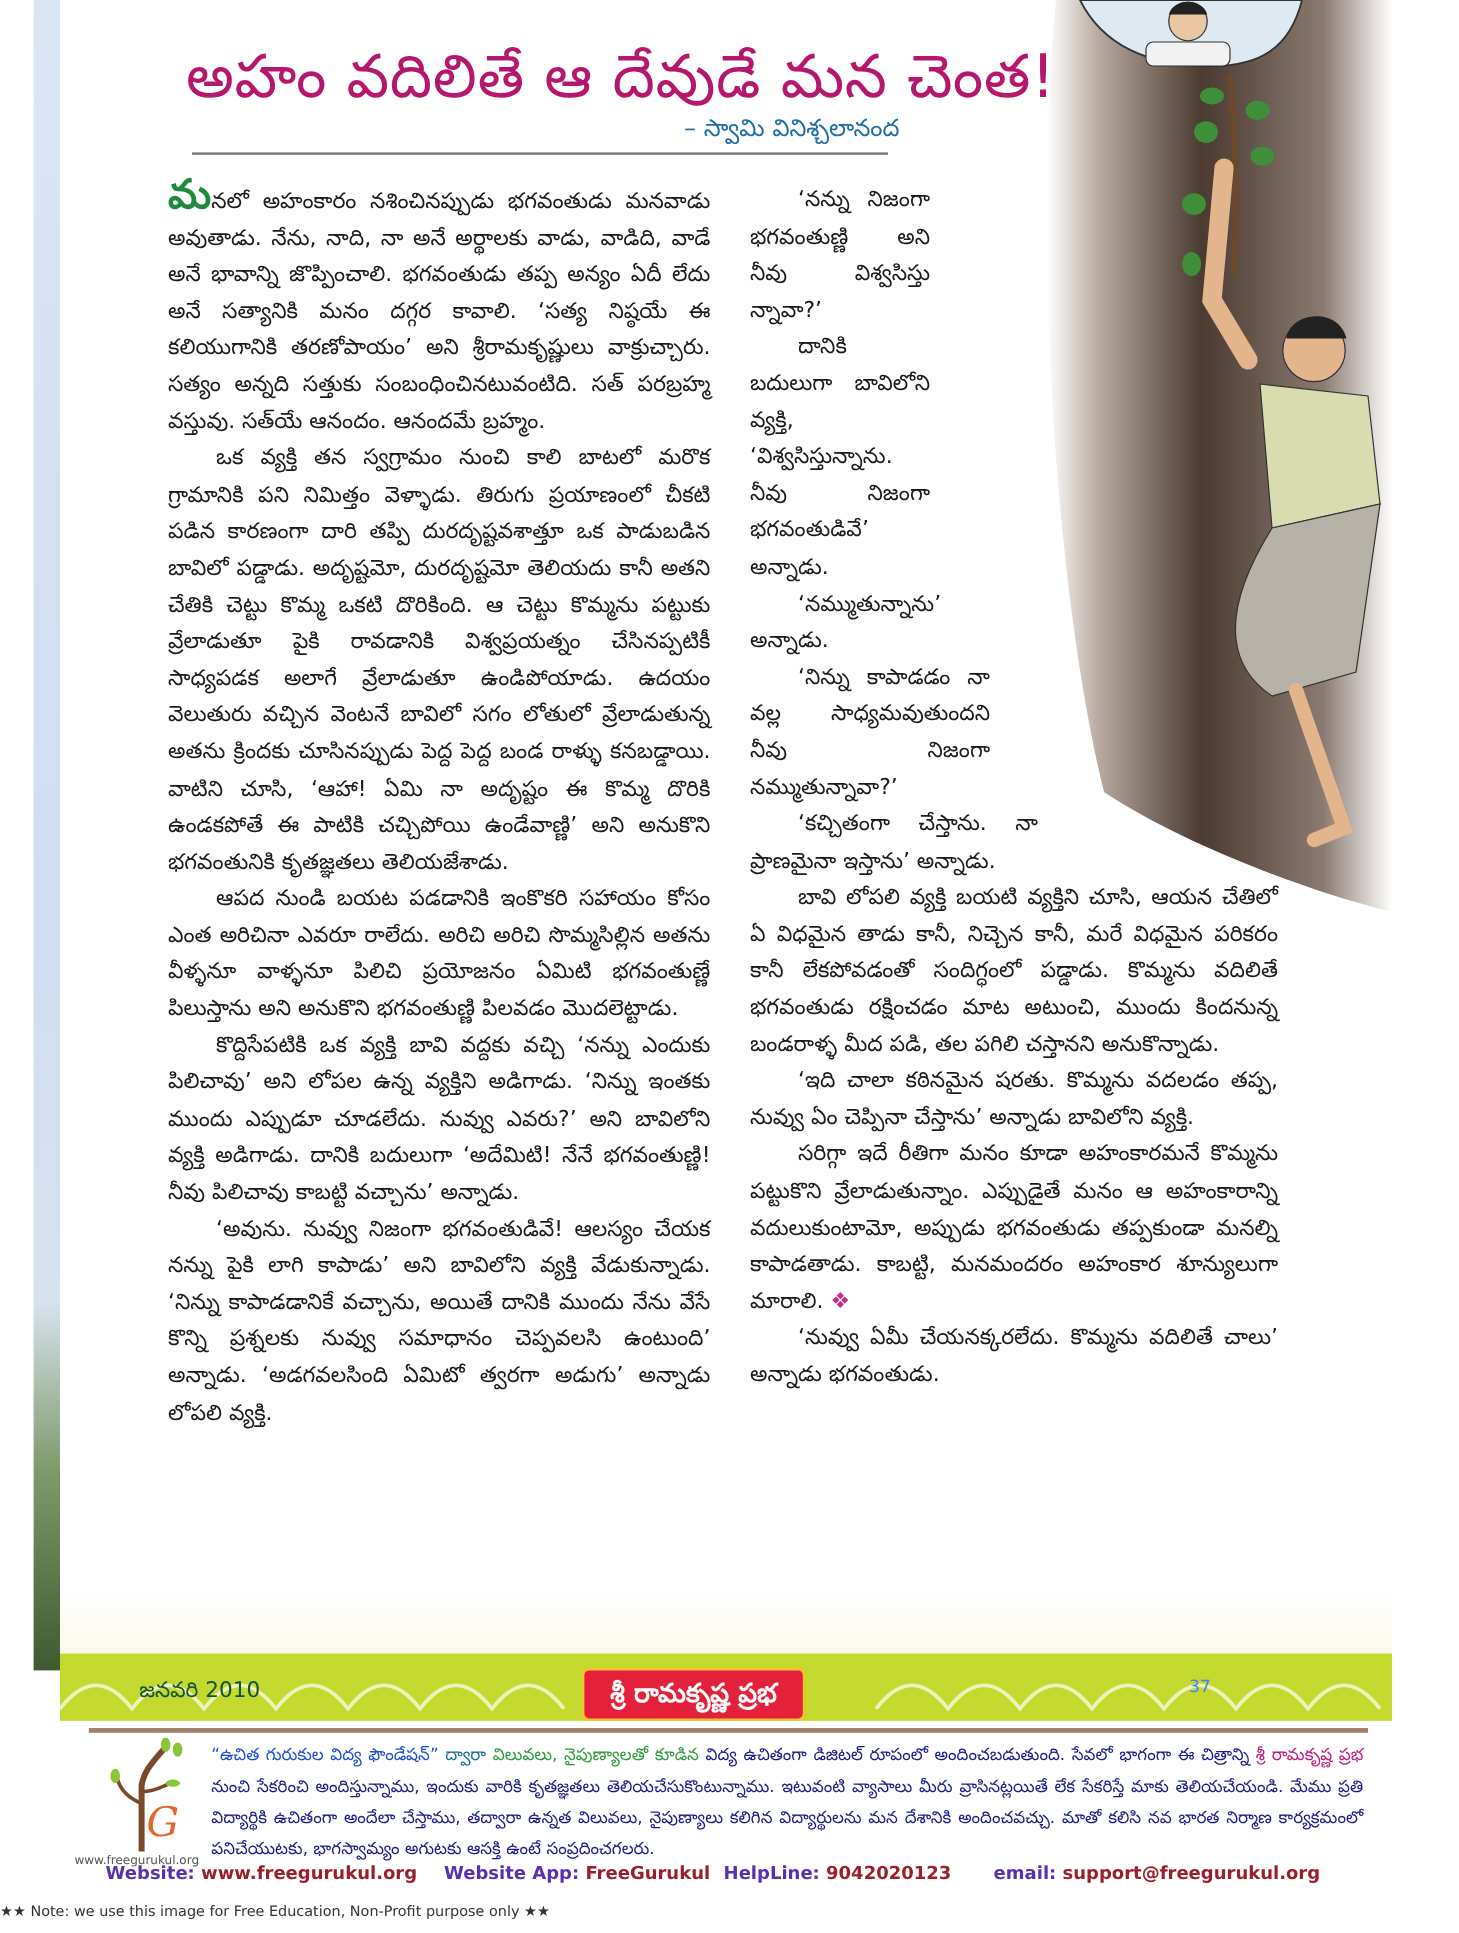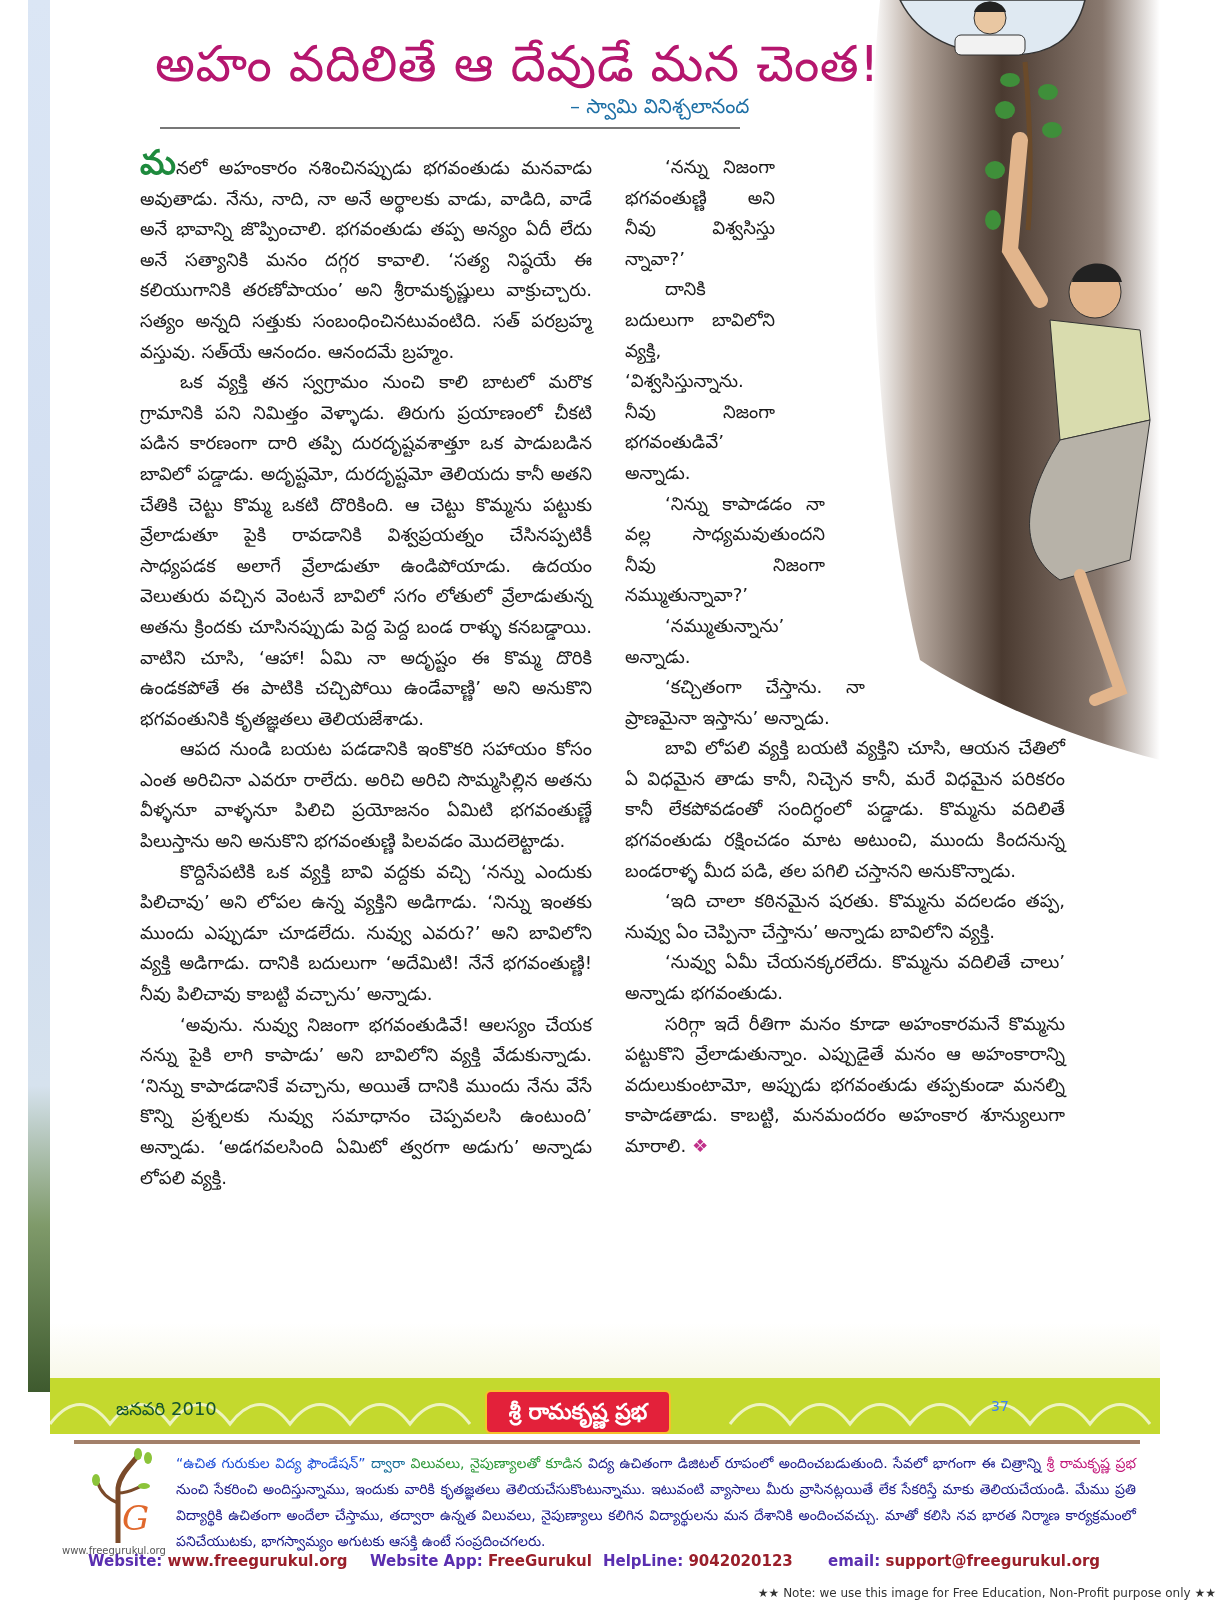--- a/index.html
+++ b/index.html
@@ -76,21 +76,21 @@
   .promo .green { color:#2f9a3a; }
   .promo .brand { color:#c2187a; }
   .contact-row {
     position:absolute; left:88px; top:1552px; width:1000px; height:26px;
     font-size:15px; font-weight:bold; white-space:nowrap;
   }
   .contact-row span.k { color:#5a2fb0; }
   .contact-row span.v { color:#9a1f2a; }
   .contact-item { position:absolute; top:0; }
   .note {
-    position:absolute; left:0; top:1586px; width:1216px; text-align:right;
+    position:absolute; left:0; top:1586px; width:1216px; text-align:left;
     font-size:12px; color:#333;
   }
 </style>
 </head>
 <body>
 
 <div class="side-strip"></div>
 <div class="page"></div>
 
 <h1 class="title" style="margin:0;font-weight:normal;">అహం వదిలితే ఆ దేవుడే మన చెంత!</h1>
@@ -135,27 +135,27 @@
   <p class="noind"><span class="dropcap">మ</span><span>నలో అహంకారం నశించినప్పుడు భగవంతుడు మనవాడు అవుతాడు. నేను, నాది, నా అనే అర్థాలకు వాడు, వాడిది, వాడే అనే భావాన్ని జొప్పించాలి. భగవంతుడు తప్ప అన్యం ఏదీ లేదు అనే సత్యానికి మనం దగ్గర కావాలి. ‘సత్య నిష్ఠయే ఈ కలియుగానికి తరణోపాయం’ అని శ్రీరామకృష్ణులు వాక్రుచ్చారు. సత్యం అన్నది సత్తుకు సంబంధించినటువంటిది. సత్ పరబ్రహ్మ వస్తువు. సత్‌యే ఆనందం. ఆనందమే బ్రహ్మం.</span></p>
   <p>ఒక వ్యక్తి తన స్వగ్రామం నుంచి కాలి బాటలో మరొక గ్రామానికి పని నిమిత్తం వెళ్ళాడు. తిరుగు ప్రయాణంలో చీకటి పడిన కారణంగా దారి తప్పి దురదృష్టవశాత్తూ ఒక పాడుబడిన బావిలో పడ్డాడు. అదృష్టమో, దురదృష్టమో తెలియదు కానీ అతని చేతికి చెట్టు కొమ్మ ఒకటి దొరికింది. ఆ చెట్టు కొమ్మను పట్టుకు వ్రేలాడుతూ పైకి రావడానికి విశ్వప్రయత్నం చేసినప్పటికీ సాధ్యపడక అలాగే వ్రేలాడుతూ ఉండిపోయాడు. ఉదయం వెలుతురు వచ్చిన వెంటనే బావిలో సగం లోతులో వ్రేలాడుతున్న అతను క్రిందకు చూసినప్పుడు పెద్ద పెద్ద బండ రాళ్ళు కనబడ్డాయి. వాటిని చూసి, ‘ఆహా! ఏమి నా అదృష్టం ఈ కొమ్మ దొరికి ఉండకపోతే ఈ పాటికి చచ్చిపోయి ఉండేవాణ్ణి’ అని అనుకొని భగవంతునికి కృతజ్ఞతలు తెలియజేశాడు.</p>
   <p>ఆపద నుండి బయట పడడానికి ఇంకొకరి సహాయం కోసం ఎంత అరిచినా ఎవరూ రాలేదు. అరిచి అరిచి సొమ్మసిల్లిన అతను వీళ్ళనూ వాళ్ళనూ పిలిచి ప్రయోజనం ఏమిటి భగవంతుణ్ణే పిలుస్తాను అని అనుకొని భగవంతుణ్ణి పిలవడం మొదలెట్టాడు.</p>
   <p>కొద్దిసేపటికి ఒక వ్యక్తి బావి వద్దకు వచ్చి ‘నన్ను ఎందుకు పిలిచావు’ అని లోపల ఉన్న వ్యక్తిని అడిగాడు. ‘నిన్ను ఇంతకు ముందు ఎప్పుడూ చూడలేదు. నువ్వు ఎవరు?’ అని బావిలోని వ్యక్తి అడిగాడు. దానికి బదులుగా ‘అదేమిటి! నేనే భగవంతుణ్ణి! నీవు పిలిచావు కాబట్టి వచ్చాను’ అన్నాడు.</p>
   <p>‘అవును. నువ్వు నిజంగా భగవంతుడివే! ఆలస్యం చేయక నన్ను పైకి లాగి కాపాడు’ అని బావిలోని వ్యక్తి వేడుకున్నాడు. ‘నిన్ను కాపాడడానికే వచ్చాను, అయితే దానికి ముందు నేను వేసే కొన్ని ప్రశ్నలకు నువ్వు సమాధానం చెప్పవలసి ఉంటుంది’ అన్నాడు. ‘అడగవలసింది ఏమిటో త్వరగా అడుగు’ అన్నాడు లోపలి వ్యక్తి.</p>
 </div>
 
 <div class="col col2">
   <p class="nar">‘నన్ను నిజంగా భగవంతుణ్ణి అని నీవు విశ్వసిస్తు న్నావా?’</p>
   <p class="nar">దానికి బదులుగా బావిలోని వ్యక్తి, ‘విశ్వసిస్తున్నాను. నీవు నిజంగా భగవంతుడివే’ అన్నాడు.</p>
+  <p class="nar2">‘నమ్ముతున్నాను’ అన్నాడు.</p>
   <p class="nar2">‘నిన్ను కాపాడడం నా వల్ల సాధ్యమవుతుందని నీవు నిజంగా నమ్ముతున్నావా?’</p>
-  <p class="nar2">‘నమ్ముతున్నాను’ అన్నాడు.</p>
   <p class="nar2" style="width:240px">‘కచ్చితంగా చేస్తాను. నా ప్రాణమైనా ఇస్తాను’ అన్నాడు.</p>
   <p>బావి లోపలి వ్యక్తి బయటి వ్యక్తిని చూసి, ఆయన చేతిలో ఏ విధమైన తాడు కానీ, నిచ్చెన కానీ, మరే విధమైన పరికరం కానీ లేకపోవడంతో సందిగ్ధంలో పడ్డాడు. కొమ్మను వదిలితే భగవంతుడు రక్షించడం మాట అటుంచి, ముందు కిందనున్న బండరాళ్ళ మీద పడి, తల పగిలి చస్తానని అనుకొన్నాడు.</p>
   <p>‘ఇది చాలా కఠినమైన షరతు. కొమ్మను వదలడం తప్ప, నువ్వు ఏం చెప్పినా చేస్తాను’ అన్నాడు బావిలోని వ్యక్తి.</p>
+  <p><span>సరిగ్గా ఇదే రీతిగా మనం కూడా అహంకారమనే కొమ్మను పట్టుకొని వ్రేలాడుతున్నాం. ఎప్పుడైతే మనం ఆ అహంకారాన్ని వదులుకుంటామో, అప్పుడు భగవంతుడు తప్పకుండా మనల్ని కాపాడతాడు. కాబట్టి, మనమందరం అహంకార శూన్యులుగా మారాలి.</span> <span class="endmark">❖</span></p>
   <p>‘నువ్వు ఏమీ చేయనక్కరలేదు. కొమ్మను వదిలితే చాలు’ అన్నాడు భగవంతుడు.</p>
-  <p><span>సరిగ్గా ఇదే రీతిగా మనం కూడా అహంకారమనే కొమ్మను పట్టుకొని వ్రేలాడుతున్నాం. ఎప్పుడైతే మనం ఆ అహంకారాన్ని వదులుకుంటామో, అప్పుడు భగవంతుడు తప్పకుండా మనల్ని కాపాడతాడు. కాబట్టి, మనమందరం అహంకార శూన్యులుగా మారాలి.</span> <span class="endmark">❖</span></p>
 </div>
 
 <div class="footer-band">
   <svg width="1110" height="46">
     <g fill="none" stroke="#f4f7d8" stroke-width="3" opacity="0.85">
       <path d="M0 36 C 20 10 40 10 60 36 C 80 10 100 10 120 36 C 140 10 160 10 180 36 C 200 10 220 10 240 36 C 260 10 280 10 300 36 C 320 10 340 10 360 36 C 380 10 400 10 420 36 M680 36 C 700 10 720 10 740 36 C 760 10 780 10 800 36 C 820 10 840 10 860 36 C 880 10 900 10 920 36 C 940 10 960 10 980 36 C 1000 10 1020 10 1040 36 C 1060 10 1080 10 1100 36"></path>
     </g>
   </svg>
 </div>
 <div class="date-label">జనవరి 2010</div>

